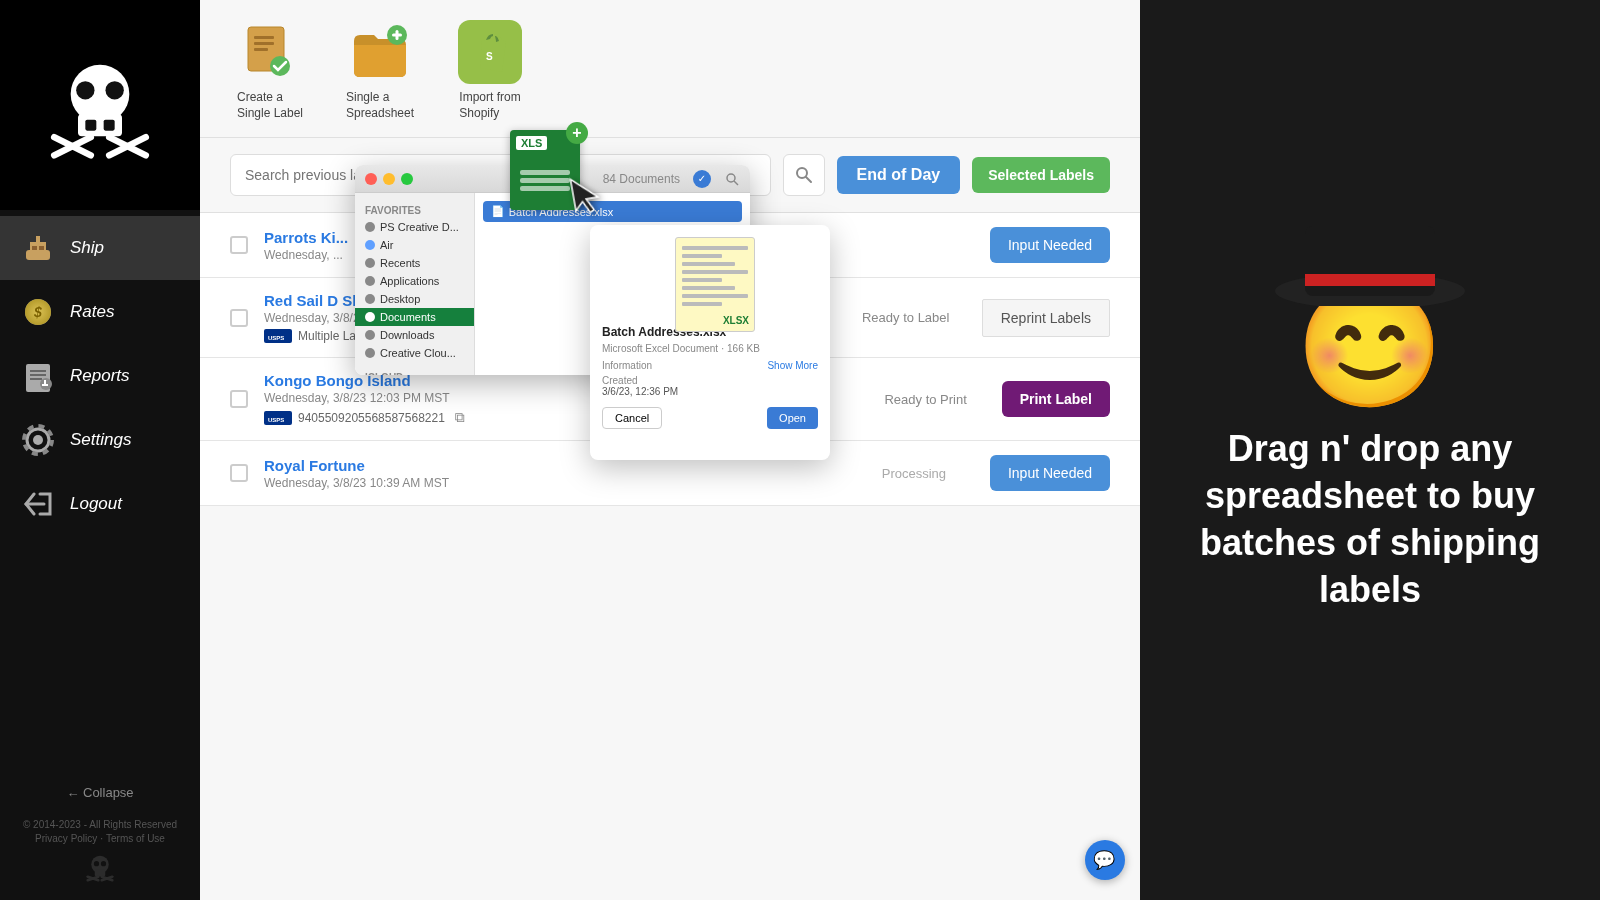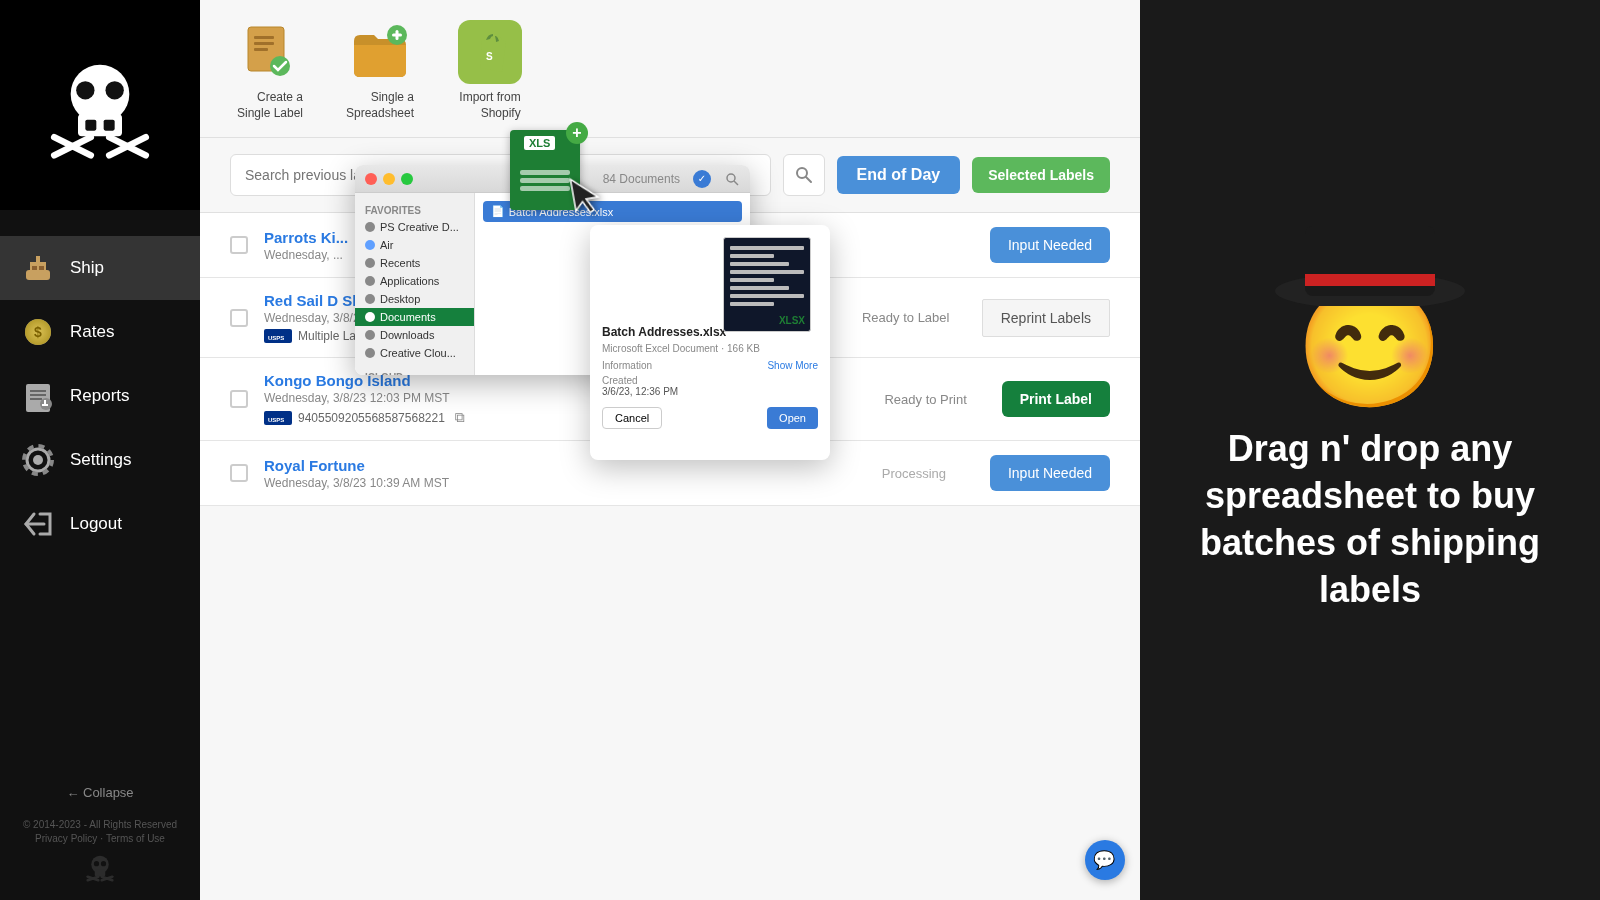--- a/index.html
+++ b/index.html
@@ -33,22 +33,23 @@
       justify-content: center;
     }
 
     .skull-icon {
       width: 110px;
       height: 110px;
     }
 
     .nav-menu {
       width: 100%;
-      margin-top: 26px;
+      margin-top: 6px;
       flex: 1;
+      font-style: italic;
     }
 
     .nav-item {
       display: flex;
       align-items: center;
       padding: 14px 20px;
       color: #fff;
       cursor: pointer;
       gap: 14px;
       font-size: 17px;
@@ -121,21 +122,21 @@
       width: 64px;
       height: 64px;
       display: flex;
       align-items: center;
       justify-content: center;
     }
 
     .action-label {
       font-size: 12px;
       color: #444;
-      text-align: right;
+      text-align: left;
       line-height: 1.3;
     }
 
     
     .search-row {
       padding: 16px 30px;
       display: flex;
       align-items: center;
       gap: 12px;
       background: #f7f7f7;
@@ -281,21 +282,21 @@
       color: #555;
       border: 1px solid #ddd;
       border-radius: 2px;
       padding: 10px 18px;
       font-size: 14px;
       cursor: pointer;
       white-space: nowrap;
     }
 
     .print-label-btn {
-      background: #15803d;
+      background: #701a75;
       color: #fff;
       border: none;
       border-radius: 6px;
       padding: 10px 18px;
       font-size: 14px;
       font-weight: 600;
       cursor: pointer;
       white-space: nowrap;
     }
 
@@ -503,21 +504,21 @@
 
     .xls-badge {
       background: #fff;
       color: #1e7e34;
       font-size: 11px;
       font-weight: 800;
       padding: 1px 5px;
       border-radius: 2px;
       position: absolute;
       top: 6px;
-      left: 14px;
+      left: 6px;
     }
 
     .xls-lines {
       width: 50px;
       margin-top: 20px;
     }
 
     .xls-line {
       height: 5px;
       background: rgba(255,255,255,0.6);
@@ -536,30 +537,29 @@
       color: #fff;
       font-size: 16px;
       font-weight: 800;
       display: flex;
       align-items: center;
       justify-content: center;
     }
 
     
     .doc-preview {
-      width: 88px;
+      width: 80px;
       height: 95px;
-      background: #0f172a;
+      background: #fef9c3;
       border: 1px solid #ccc;
       border-radius: 3px;
       display: flex;
       flex-direction: column;
       padding: 6px;
       position: relative;
-      margin-left: 48px;
     }
 
     .doc-line {
       height: 4px;
       background: #bbb;
       margin: 2px 0;
       border-radius: 1px;
     }
     .doc-line.short { width: 60%; }
     .doc-line.medium { width: 80%; }

